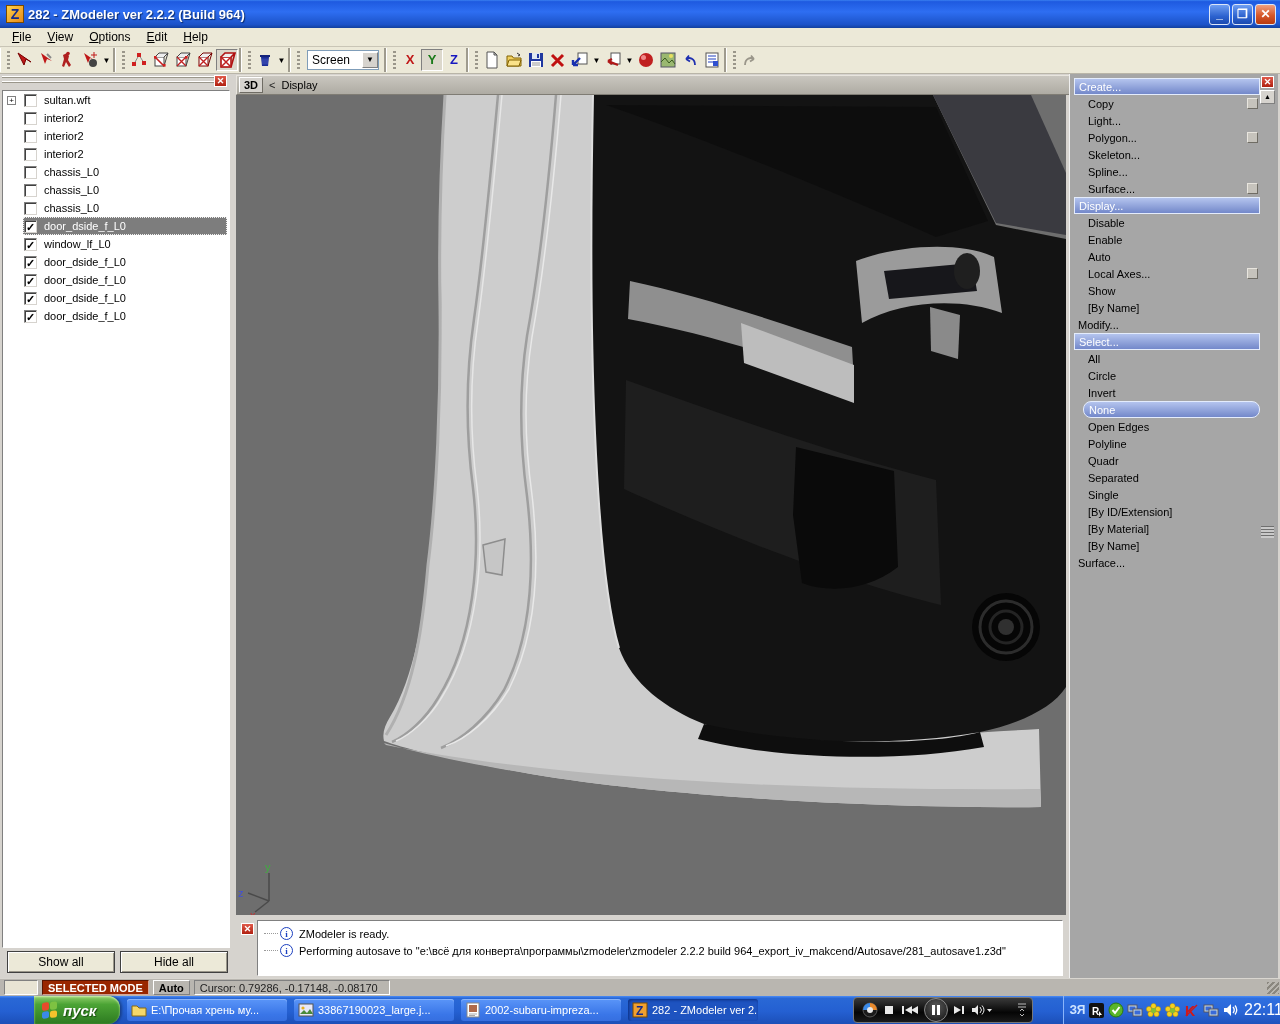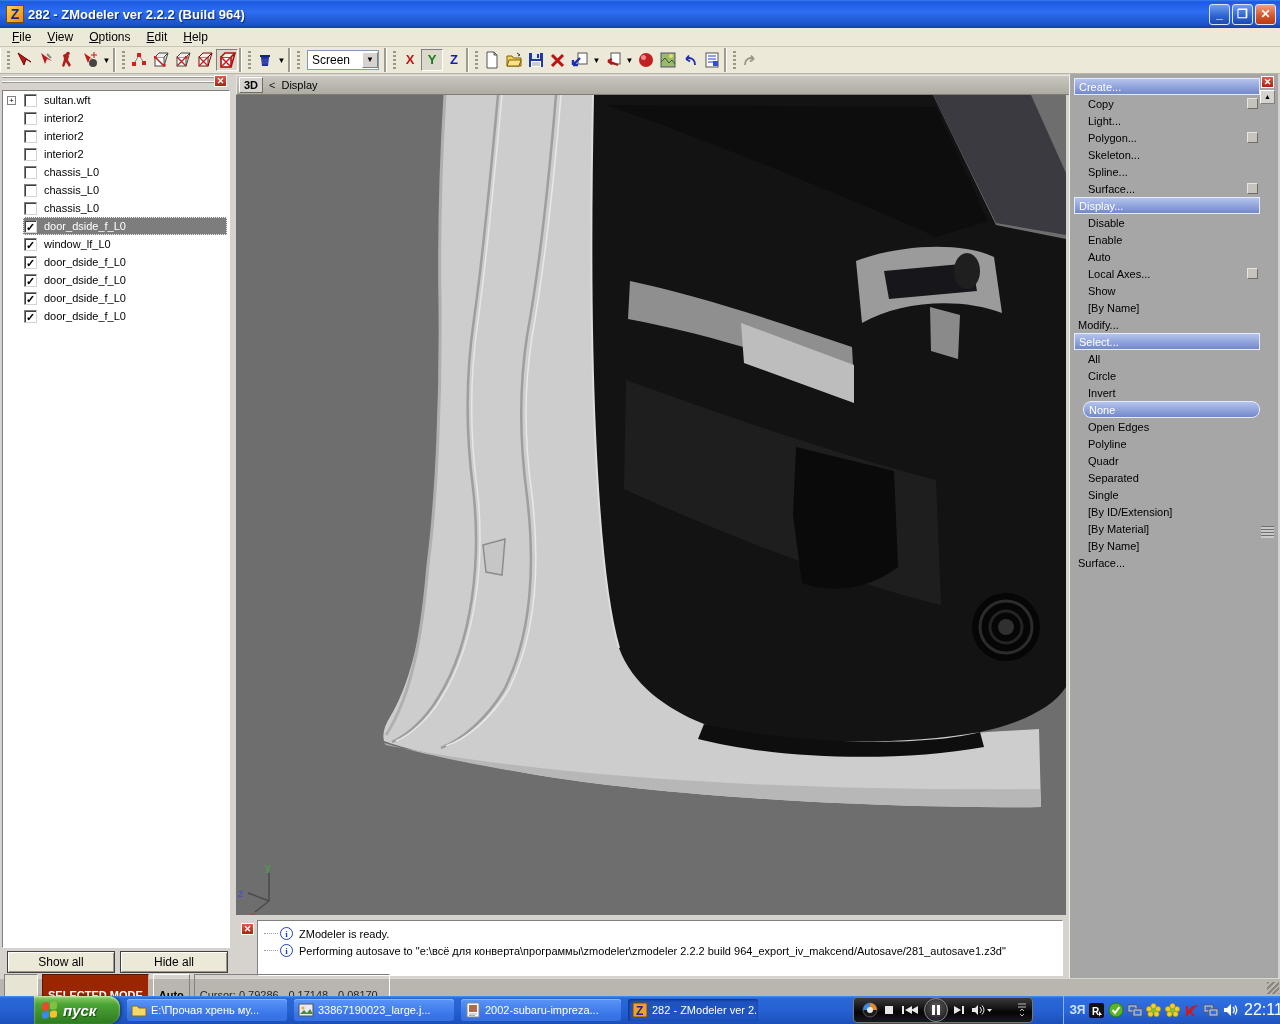--- a/index.html
+++ b/index.html
@@ -105,21 +105,21 @@
   #rp-up{position:absolute;right:3px;top:16px;width:15px;height:14px;background:#d6d3ce;
     border:1px solid;border-color:#fff #808080 #808080 #fff;font-size:7px;text-align:center;line-height:12px;}
   #rp-grip{position:absolute;right:4px;top:452px;width:13px;height:12px;
     background:repeating-linear-gradient(180deg,#6f6f6f 0 1px,#c9c9c9 1px 3px);}
 
   
   #statusbar{left:0;top:978px;width:1280px;height:18px;background:#b9b6b0;display:flex;align-items:center;
     font-size:11px;border-top:1px solid #d9d6d0;}
   #sb-msg{flex:none;width:886px;height:16px;margin-left:2px;padding:1px 5px;border-left:1px solid #fff;
     white-space:nowrap;overflow:hidden;}
-  .sb-cell{height:15px;margin-left:4px;padding:13px 5px;line-height:14px;white-space:nowrap;}
+  .sb-cell{height:15px;margin-left:4px;padding:0 5px;line-height:14px;white-space:nowrap;}
   #sb-empty{width:34px;background:#e8e4d4;border:1px solid;border-color:#808080 #fff #fff #808080;}
   #sb-mode{background:var(--selected_mode_bg);color:#fff;font-weight:bold;
     border:1px solid;border-color:#5a1400 #d8a898 #d8a898 #5a1400;}
   #sb-auto{font-weight:bold;border:1px solid;border-color:#fff #808080 #808080 #fff;}
   #sb-cursor{width:196px;border:1px solid;border-color:#808080 #fff #fff #808080;color:#222;}
   #sb-grip{margin-left:auto;width:12px;height:12px;margin-right:1px;
     background:repeating-linear-gradient(135deg,#8a877f 0 2px,transparent 2px 4px);}
 
   
   #taskbar{left:0;top:996px;width:1280px;height:28px;

